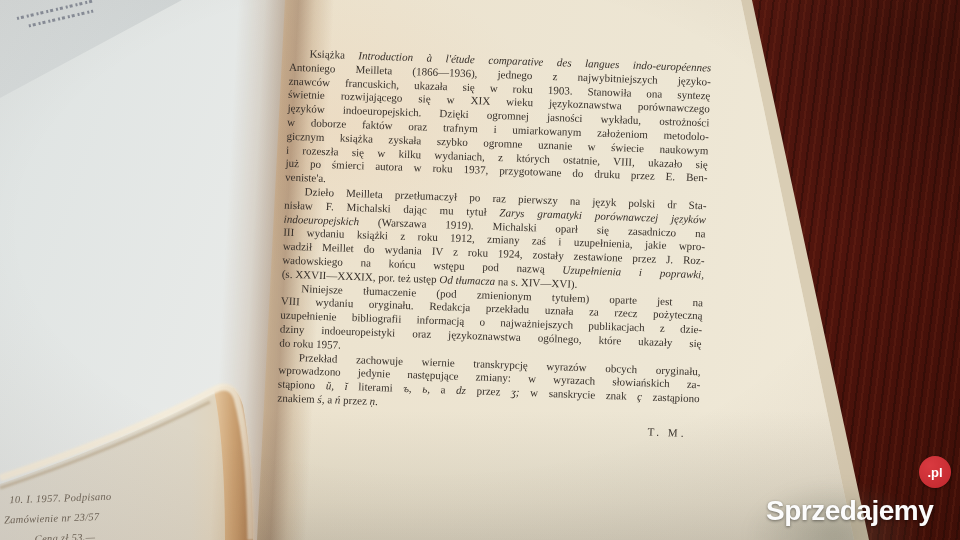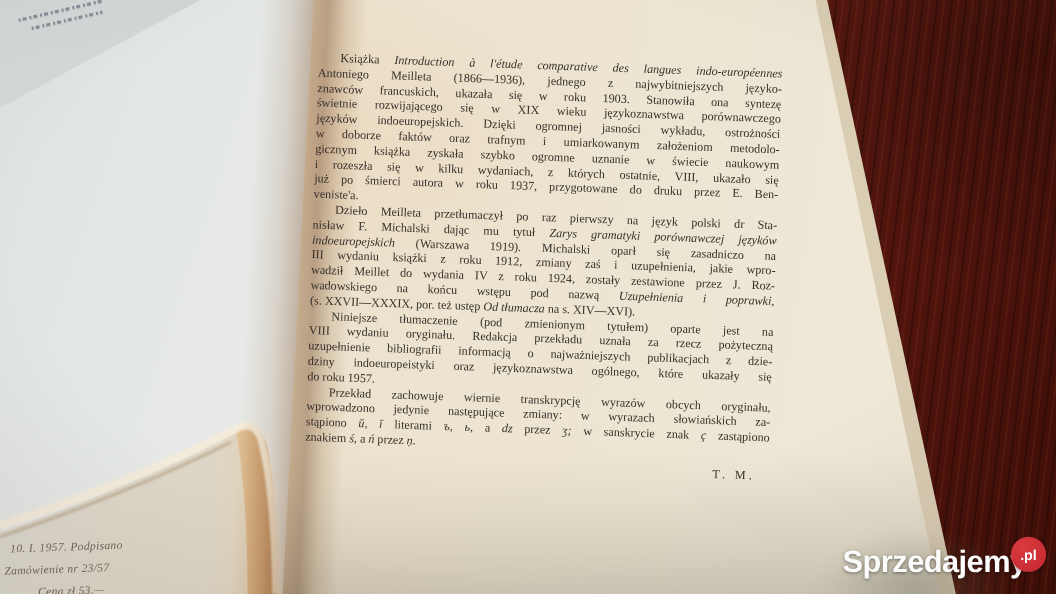--- a/index.html
+++ b/index.html
@@ -109,21 +109,21 @@
   .sig{margin-top:7px;text-align:right;padding-right:12px;letter-spacing:3px;height:14px;}
 
   
   .wm-word{
     left:766px;top:495px;
     font-family:"Liberation Sans","DejaVu Sans",sans-serif;
     font-weight:bold;font-size:28px;letter-spacing:-.5px;
     color:#fcfcfc;text-shadow:0 1px 3px rgba(0,0,0,.45);
   }
   .wm-badge{
-    left:919px;top:488px;width:32px;height:32px;border-radius:50%;
+    left:919px;top:456px;width:32px;height:32px;border-radius:50%;
     display:flex;align-items:center;justify-content:center;
     font-family:"Liberation Sans","DejaVu Sans",sans-serif;
     font-weight:bold;font-size:13px;color:#fff;
     box-shadow:0 1px 3px rgba(0,0,0,.4);
     text-align:center;
   }
 
   .vignette{inset:0;pointer-events:none;
     background:radial-gradient(ellipse at 45% 42%, transparent 55%, rgba(60,28,10,.10) 100%);}
 </style>

